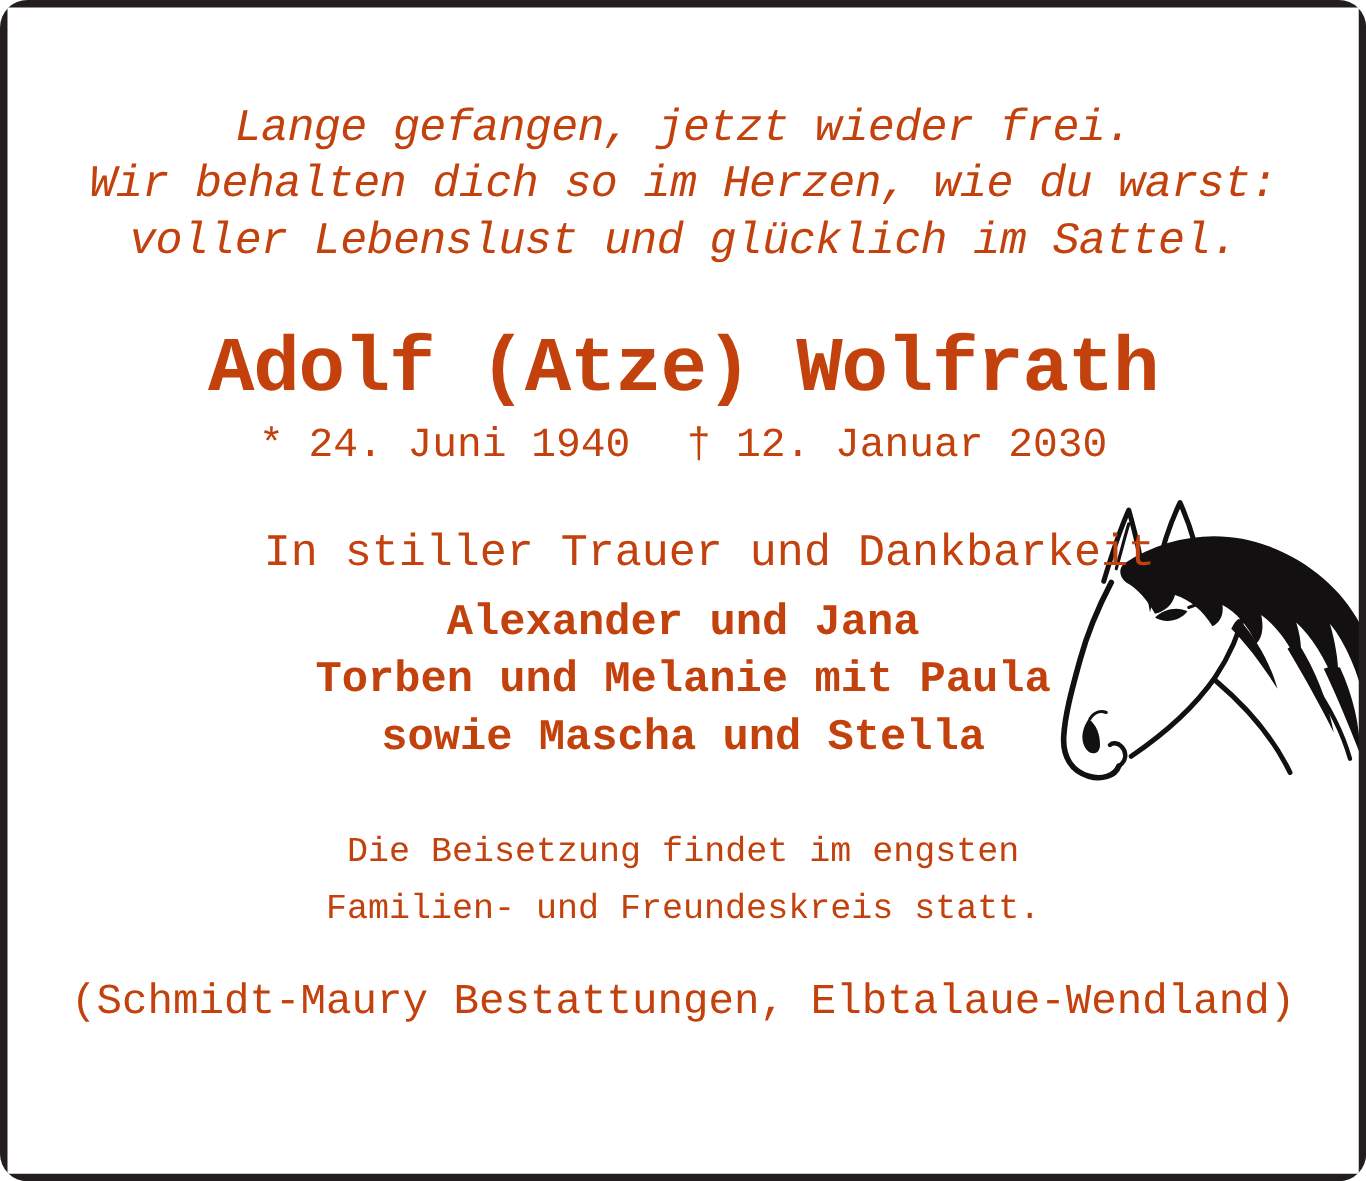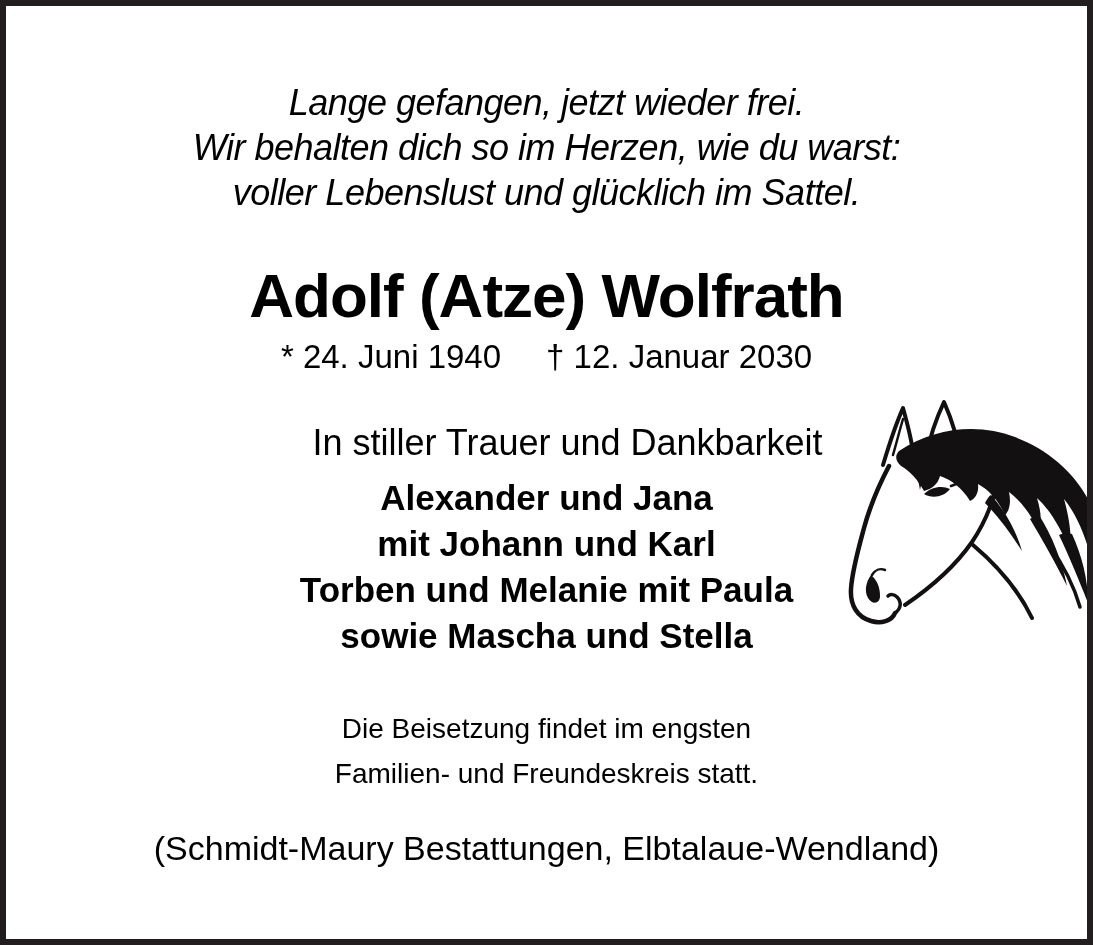--- a/index.html
+++ b/index.html
@@ -6,22 +6,23 @@
     margin: 0;
     padding: 0;
     background: #ffffff;
   }
   .page {
     position: relative;
     width: 1093px;
     height: 945px;
     background: #ffffff;
     overflow: hidden;
-    font-family: Liberation Sans, sans-serif;
-    color: #000000;
+    font-family: Liberation Mono, monospace;
+    color: #c2410c;
+    border-radius: 22px;
   }
   .frame {
     position: absolute;
     inset: 0;
     border: 6px solid #221e1f;
     z-index: 5;
     pointer-events: none;
   }
   .content {
     position: relative;
@@ -105,21 +106,20 @@
     <div class="deceased-name">Adolf (Atze) Wolfrath</div>
 
     <div class="dates">
       <span class="birth">* 24. Juni 1940</span><span class="death">† 12. Januar 2030</span>
     </div>
 
     <div class="mourning-intro">In stiller Trauer und Dankbarkeit</div>
 
     <div class="family">
       <div>Alexander und Jana</div>
-      <div>mit Johann und Karl</div>
       <div>Torben und Melanie mit Paula</div>
       <div>sowie Mascha und Stella</div>
     </div>
 
     <div class="funeral">
       <div>Die Beisetzung findet im engsten</div>
       <div>Familien- und Freundeskreis statt.</div>
     </div>
 
     <div class="undertaker">(Schmidt-Maury Bestattungen, Elbtalaue-Wendland)</div>

